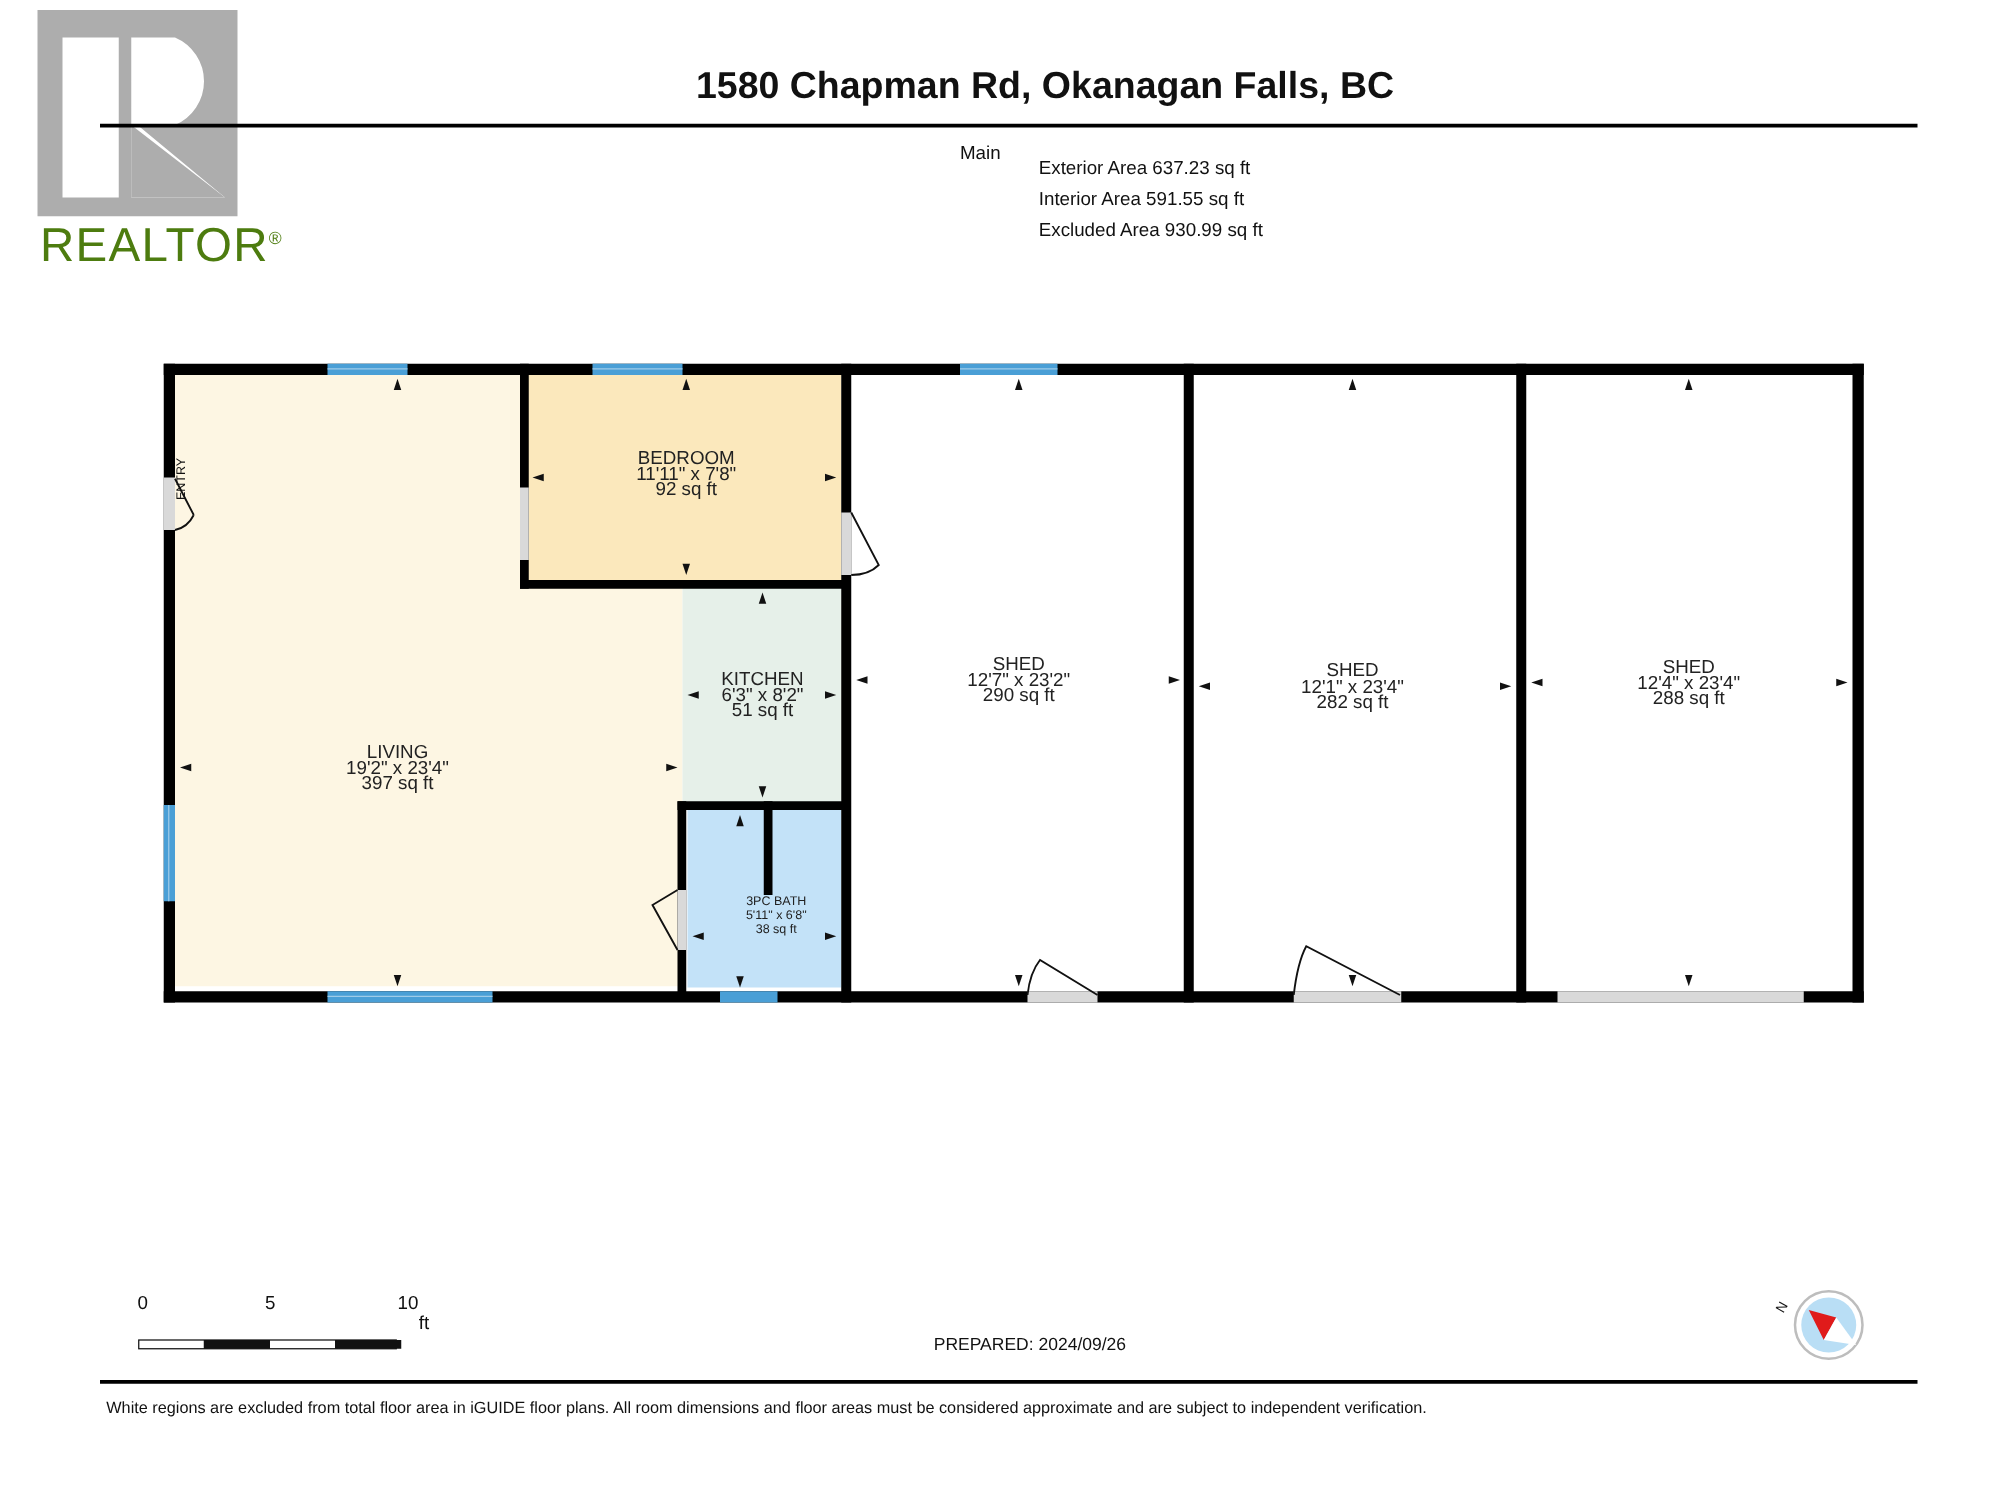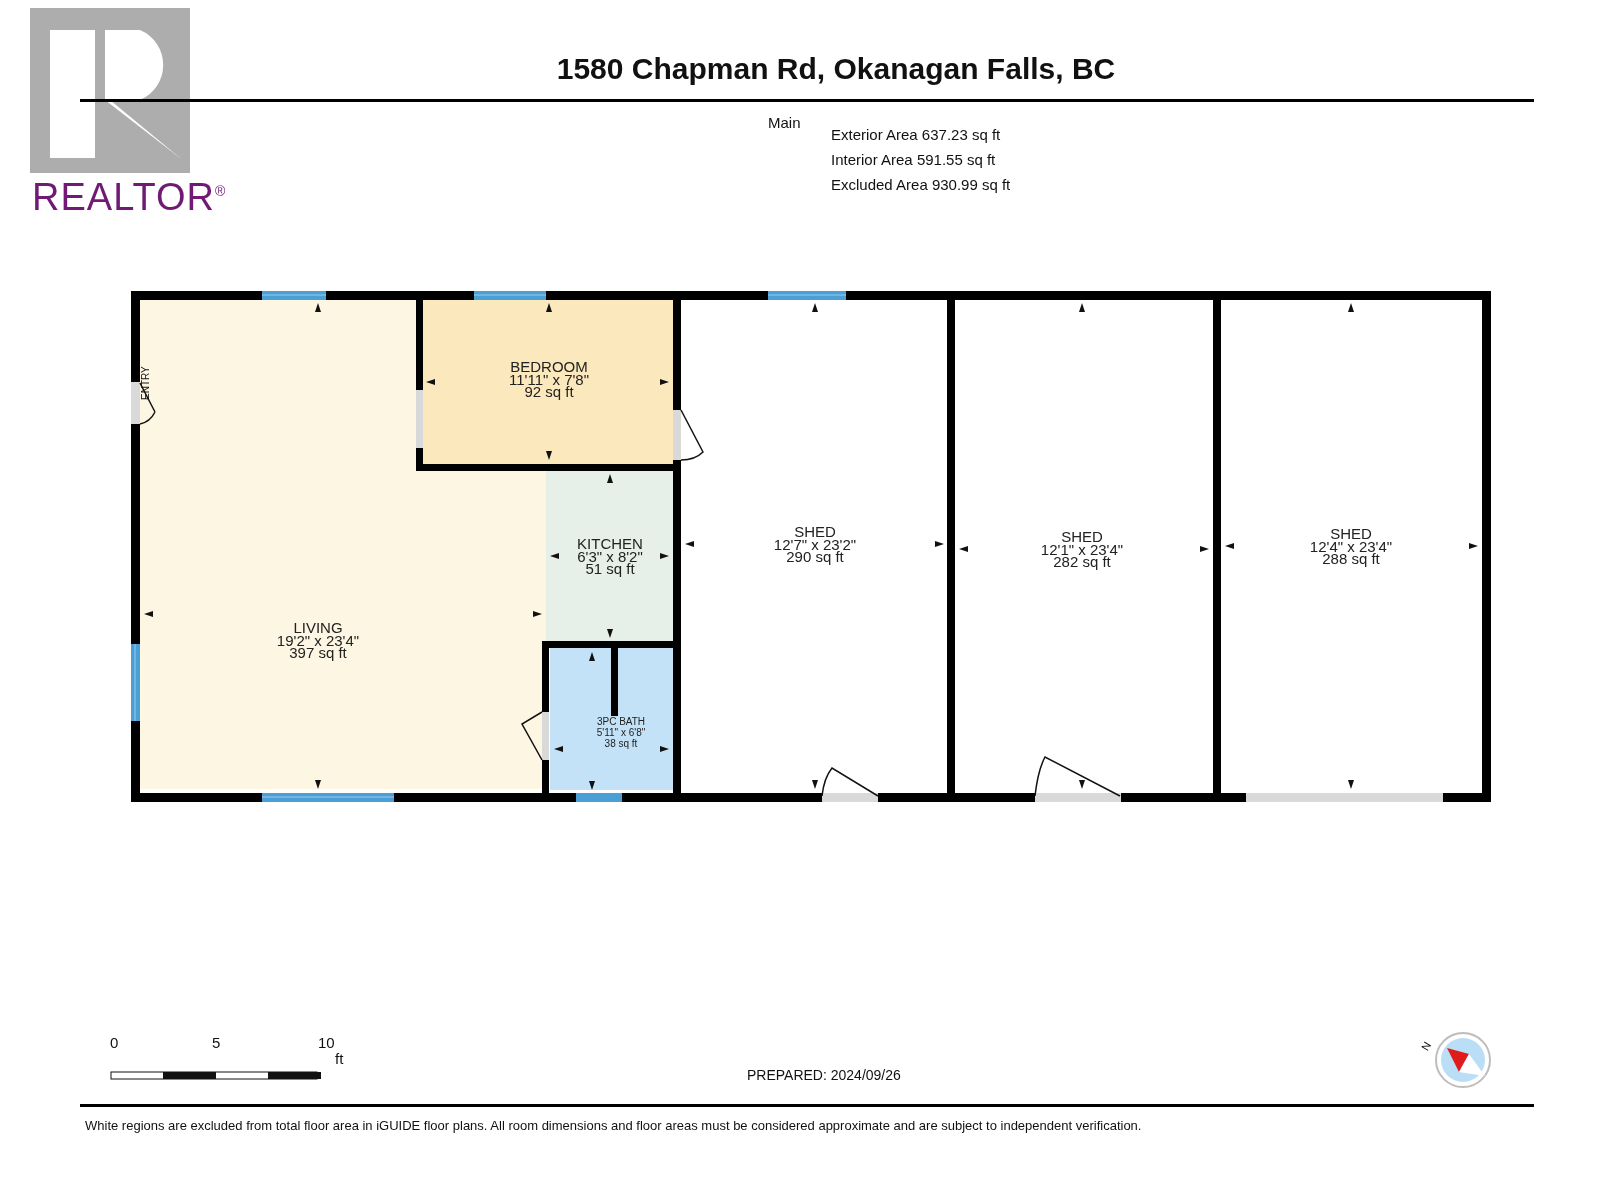--- a/index.html
+++ b/index.html
@@ -1,20 +1,20 @@
 <!DOCTYPE html>
 <html><head>
 <meta charset="utf-8">
 <style>
   html,body{margin:0;padding:0;background:#fff;}
   body{width:1600px;height:1200px;position:relative;overflow:hidden;font-family:"Liberation Sans",sans-serif;color:#111;}
   .abs{position:absolute;}
   .logo{left:30px;top:8px;width:175px;height:205px;}
   .logo-box{left:0;top:0;width:160px;height:165px;background:#adadad;}
-  .logo-text{left:2px;top:168px;font-size:38px;color:#701a75;letter-spacing:1px;}
+  .logo-text{left:2px;top:168px;font-size:38px;color:#4d7c0f;letter-spacing:1px;}
   .title{left:0;width:1600px;top:52px;text-align:center;font-size:30px;font-weight:bold;margin-left:36px;}
   .hr{left:80px;width:1454px;height:3px;background:#000;}
   .areas{left:768px;top:110px;font-size:15px;line-height:25px;}
   .areas .lbl{position:absolute;left:0;top:0;font-weight:normal;}
   .areas .vals{position:absolute;left:52px;top:12px;white-space:nowrap;margin-left:11px;}
   .plan{left:0;top:0;width:1600px;height:1200px;}
   .room-label{position:absolute;text-align:center;font-size:15px;line-height:12.5px;color:#222;transform:translateX(-50%);white-space:nowrap;}
   .scale{left:110px;top:1040px;}
   .scale-num{position:absolute;font-size:15px;top:-6px;}
   .prepared{left:727px;top:1067px;font-size:14px;margin-left:20px;}
@@ -141,21 +141,21 @@
   <g transform="translate(1463,1060)">
     <circle r="27" fill="#fff" stroke="#bdbdbd" stroke-width="2"></circle>
     <circle r="22" fill="#b9def5"></circle>
     <path d="M-16 -12 L6 -6 L-4 12 Z" fill="#e01b1b"></path>
     <path d="M6 -6 L22 16 L-4 12 Z" fill="#fff"></path>
   </g>
 
   <rect x="80" y="1104" width="1454" height="3" fill="#000"></rect>
 </svg>
 
-<div class="room-label" style="left:318px;top:596px;margin-top:26px;">
+<div class="room-label" style="left:318px;top:596px;">
   <div>LIVING</div>
     <div>19'2" x 23'4"</div>
     <div>397 sq ft</div>
 </div>
 <div class="room-label" style="left:549px;top:361px;">
   <div>BEDROOM</div>
     <div>11'11" x 7'8"</div>
     <div>92 sq ft</div>
 </div>
 <div class="room-label" style="left:610px;top:538px;">

